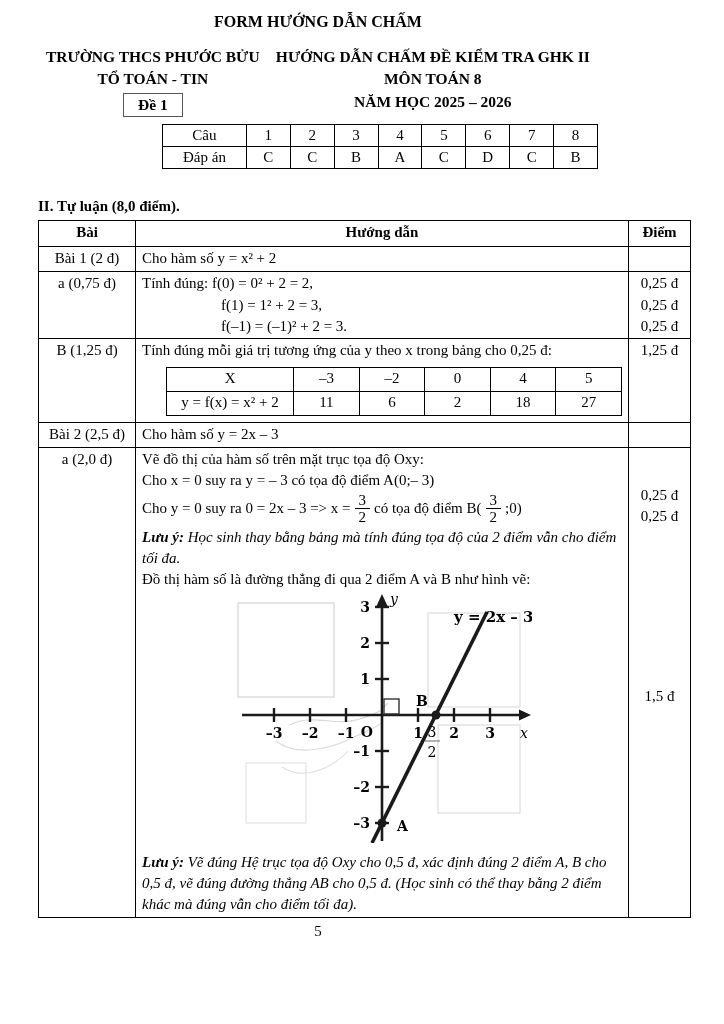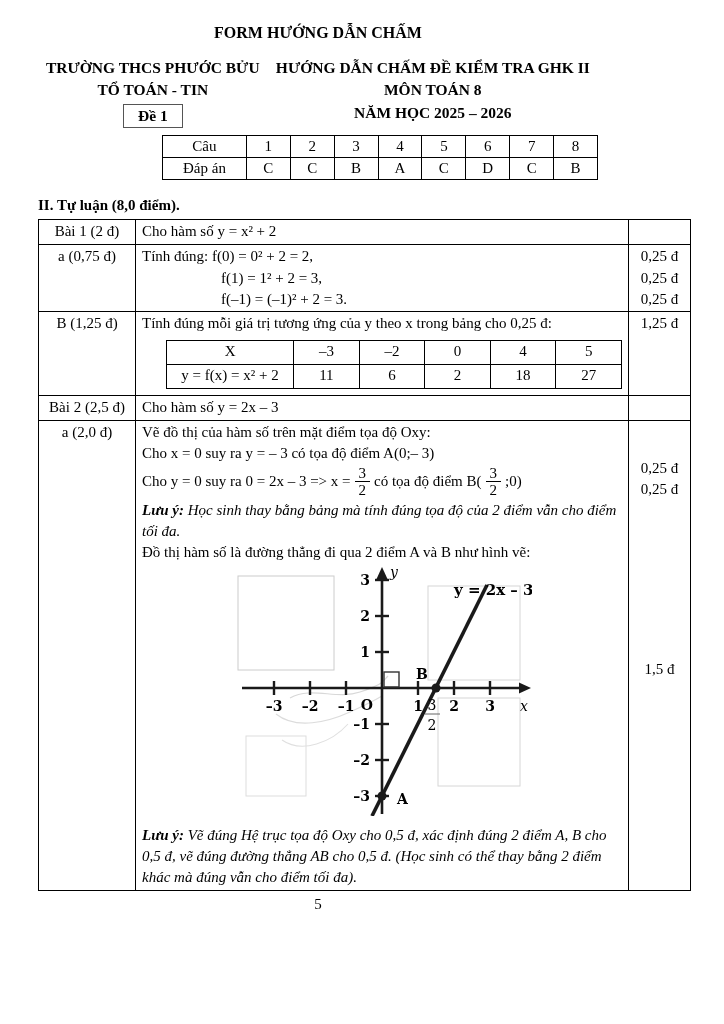--- a/index.html
+++ b/index.html
@@ -2,38 +2,38 @@
 <html><head>
 <meta charset="utf-8">
 <style>
   * { margin:0; padding:0; box-sizing:border-box; }
   html,body { background:#fff; }
   body {
     width:724px; height:1024px; overflow:hidden;
     font-family:"Liberation Serif", serif;
     font-size:15px; color:#000;
   }
-  .page { position:relative; width:632px; height:1024px; padding:24px 34px 0 38px; }
+  .page { position:relative; width:632px; height:1024px; padding:13px 34px 0 38px; }
 
   .doc-title { text-align:center; font-weight:bold; font-size:16px; }
 
   .header-row { display:flex; margin-top:15px; }
   .header-left { width:41%; text-align:center; font-weight:bold; font-size:15.5px; line-height:1.45; }
   .header-right { width:59%; text-align:center; font-weight:bold; font-size:15.5px; line-height:1.45; }
   .de-box { display:inline-block; border:1.5px solid #555; padding:0 14px; margin-top:2px; }
 
   .sec1-heading { margin-top:15px; }
   .sec1-heading .b { font-weight:bold; }
 
   table.mc { border-collapse:collapse; margin:7px 0 0 124px; }
   table.mc td { border:1px solid #000; text-align:center; height:22px; padding:0 2px; }
   table.mc td.lbl { width:86px; }
   table.mc td.val { width:45px; }
 
-  .sec2-heading { margin-top:17px; font-weight:bold; }
+  .sec2-heading { margin-top:29px; font-weight:bold; }
 
   table.main { border-collapse:collapse; margin-top:5px; width:652px; table-layout:fixed; }
   table.main col.c1 { width:97px; }
   table.main col.c2 { width:493px; }
   table.main col.c3 { width:62px; }
   table.main th, table.main td { border:1px solid #000; vertical-align:top; padding:1px 6px; line-height:1.42; }
   table.main th { font-weight:bold; text-align:center; height:26px; }
   td.bai { text-align:center; }
   td.diem { text-align:center; }
   tr.short td { height:25px; }
@@ -111,20 +111,25 @@
 
   <div class="sec2-heading">II. Tự luận (8,0 điểm).</div>
 
   <table class="main">
     <colgroup>
         <col class="c1">
         <col class="c2">
         <col class="c3">
       </colgroup>
     <tbody>
+        <tr>
+      <th>Bài</th>
+      <th>Hướng dẫn</th>
+      <th>Điểm</th>
+    </tr>
 
     <tr class="short">
       <td class="bai">Bài 1 (2 đ)</td>
       <td>Cho hàm số y = x² + 2</td>
       <td class="diem"></td>
     </tr>
 
     <tr>
       <td class="bai">a (0,75 đ)</td>
       <td>
@@ -171,21 +176,21 @@
 
     <tr class="short">
       <td class="bai">Bài 2 (2,5 đ)</td>
       <td>Cho hàm số y = 2x – 3</td>
       <td class="diem"></td>
     </tr>
 
     <tr>
       <td class="bai">a (2,0 đ)</td>
       <td>
-        <div>Vẽ đồ thị của hàm số trên mặt điểm tọa độ Oxy:</div>
+        <div>Vẽ đồ thị của hàm số trên mặt trục tọa độ Oxy:</div>
         <div>Cho x = 0 suy ra y = – 3 có tọa độ điểm A(0;– 3)</div>
         <div class="frac-line">
           <span>Cho y = 0 suy ra 0 = 2x – 3 =&gt; x =</span>
           <span class="frac">
                 <span class="fnum">3</span>
                 <span class="fden">2</span>
               </span>
           <span>có tọa độ điểm B(</span>
           <span class="frac">
                 <span class="fnum">3</span>

